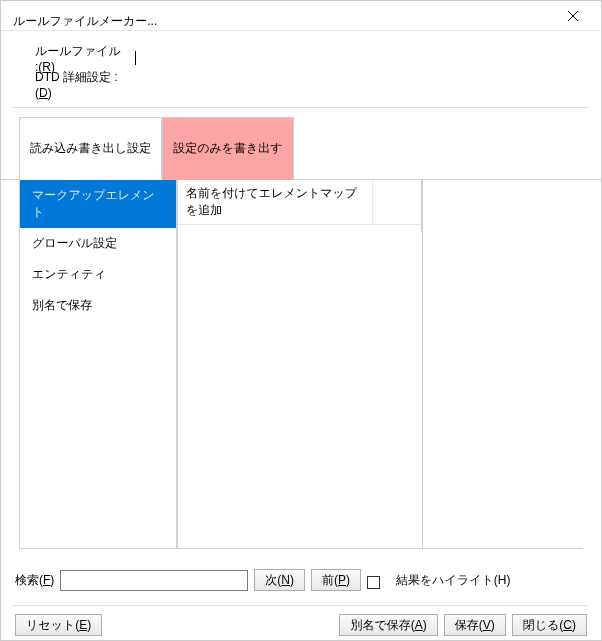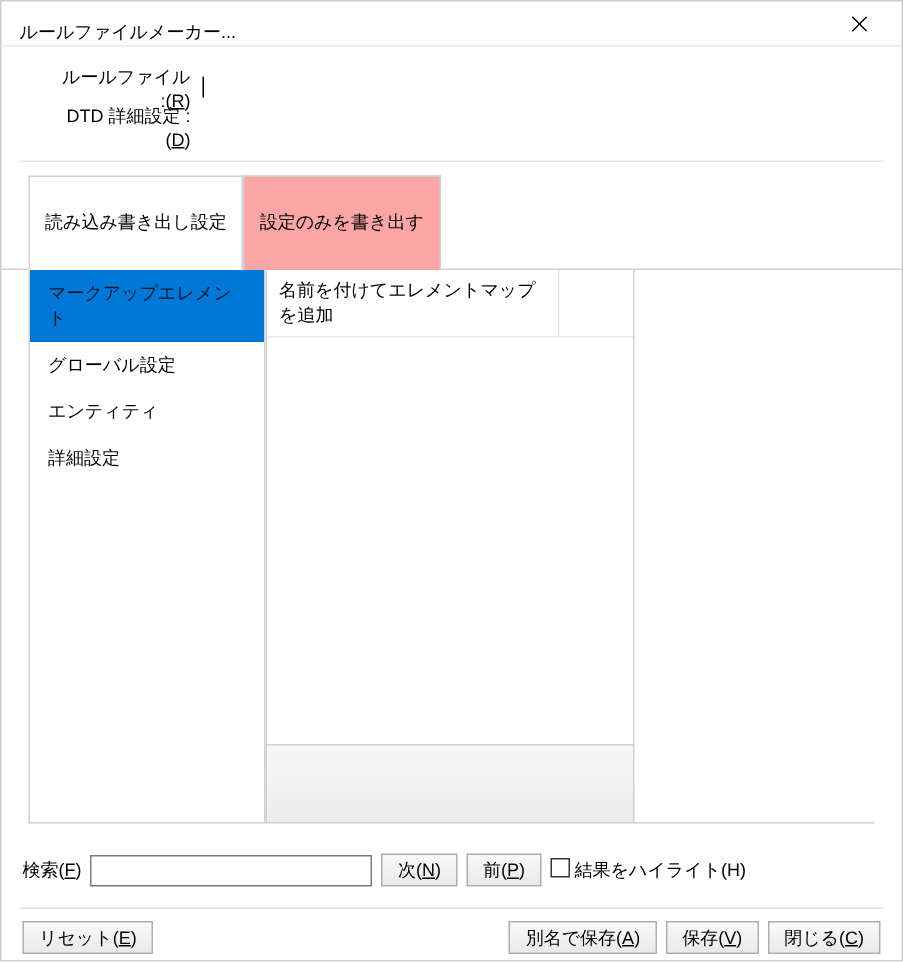--- a/index.html
+++ b/index.html
@@ -4,46 +4,46 @@
 <style>
 * { box-sizing: border-box; margin: 0; padding: 0; font-family: "Yu Gothic UI", "Meiryo", sans-serif; font-size: 12px; }
 body { background: #fff; }
 .window { width: 602px; height: 641px; background: #fff; display: flex; flex-direction: column; border: 1px solid #ccc; }
 .titlebar { height: 30px; display: flex; align-items: center; padding: 0 8px; border-bottom: 1px solid #e5e5e5; }
 .titlebar .title { flex: 1; padding-left: 4px; margin-top: 12px; }
 .close-btn { width: 40px; height: 28px; display: flex; align-items: center; justify-content: center; cursor: pointer; }
 .close-btn svg { width: 10px; height: 10px; }
 .file-section { padding: 14px 20px 10px 34px; }
 .file-row { display: flex; align-items: center; height: 26px; }
-.file-row label { width: 92px; text-align: right; margin-right: 6px; }
+.file-row label { width: 92px; text-align: left; margin-right: 6px; }
 .file-row .underline { text-decoration: underline; }
 .file-row .cursor { width: 1px; height: 14px; background: #000; margin-left: 2px; display: inline-block; }
 .hr { height: 1px; background: #e0e0e0; margin: 0 12px 8px 12px; }
 .tabs { display: flex; padding-left: 18px; position: relative; border-bottom: 1px solid #d0d0d0; }
 .tab { padding: 22px 10px; border: 1px solid #d0d0d0; border-bottom: none; margin-right: 0; background: #fff; cursor: pointer; position: relative; top: 1px; }
 .tab.active { background: #fff; border-bottom: 1px solid #fff; }
 .tab.inactive { background: #fca5a5; }
 .content { flex: 1; display: flex; padding: 0 18px; }
 .sidebar { width: 158px; border: 1px solid #d0d0d0; border-top: none; background: #fff; }
 .sidebar-item { padding: 7px 12px; cursor: pointer; }
-.sidebar-item.selected { background: #0078d7; color: #0f172a; }
-.main { flex: 1; display: flex; flex-direction: column; border-right: 1px solid #d0d0d0; border-bottom: 1px solid #d0d0d0; margin-left:0; }
+.sidebar-item.selected { background: #0078d7; color: #e5e5e5; }
+.main { flex: 1; display: flex; flex-direction: row; border-right: 1px solid #d0d0d0; border-bottom: 1px solid #d0d0d0; margin-left:0; }
 .list-area { flex: 1; border-left: 1px solid #d0d0d0; background: #fff; margin-left:0; }
 .list-header { border-bottom: 1px solid #e8e8e8; display:flex; }
 .list-header-cell { padding: 5px 8px; border-right: 1px solid #e8e8e8; flex:0 0 195px; }
 .list-header-cell.small { flex:1; border-right:none; }
 .button-pane { height: 52px; border-top: 1px solid #d0d0d0; border-left:1px solid #d0d0d0; background: linear-gradient(#f7f7f7,#ececec); }
 .spacer-right { width:160px; border-bottom:1px solid #d0d0d0; }
 .search-row { display: flex; align-items: center; padding: 20px 14px 10px 14px; gap: 6px; }
 .search-row label { }
 .search-row label .underline { text-decoration: underline; }
 .search-input { flex: 0 0 188px; height: 21px; border: 1px solid #7a7a7a; padding: 1px 3px; }
 .btn { height: 22px; border: 1px solid #adadad; background: linear-gradient(#f9f9f9,#e9e9e9); padding: 0 10px; cursor: pointer; display:inline-flex; align-items:center; justify-content:center; }
 .btn .underline { text-decoration: underline; }
-.checkbox-wrap { display: flex; align-items: flex-start; gap: 3px; }
+.checkbox-wrap { display: flex; align-items: flex-end; gap: 16px; }
 .checkbox { width: 13px; height: 13px; border: 1px solid #333; background:#fff; }
 .bottom-row { display: flex; align-items: center; padding: 8px 14px 4px 14px; gap: 6px; border-top:0; }
 .bottom-row .spacer { flex: 1; }
 .hr2 { height:1px; background:#e0e0e0; margin:4px 12px 0 12px; }
 </style>
 </head>
 <body>
 
 <div class="window">
   <div class="titlebar">
@@ -71,21 +71,21 @@
   <div class="tabs">
     <div class="tab active">読み込み書き出し設定</div>
     <div class="tab inactive">設定のみを書き出す</div>
   </div>
 
   <div class="content">
     <div class="sidebar">
       <div class="sidebar-item selected">マークアップエレメント</div>
       <div class="sidebar-item">グローバル設定</div>
       <div class="sidebar-item">エンティティ</div>
-      <div class="sidebar-item">詳細設定</div>
+      <div class="sidebar-item">別名で保存</div>
     </div>
     <div class="main">
       <div class="list-area">
         <div class="list-header">
           <div class="list-header-cell">名前を付けてエレメントマップを追加</div>
           <div class="list-header-cell small"></div>
         </div>
       </div>
       <div class="button-pane"></div>
     </div>

